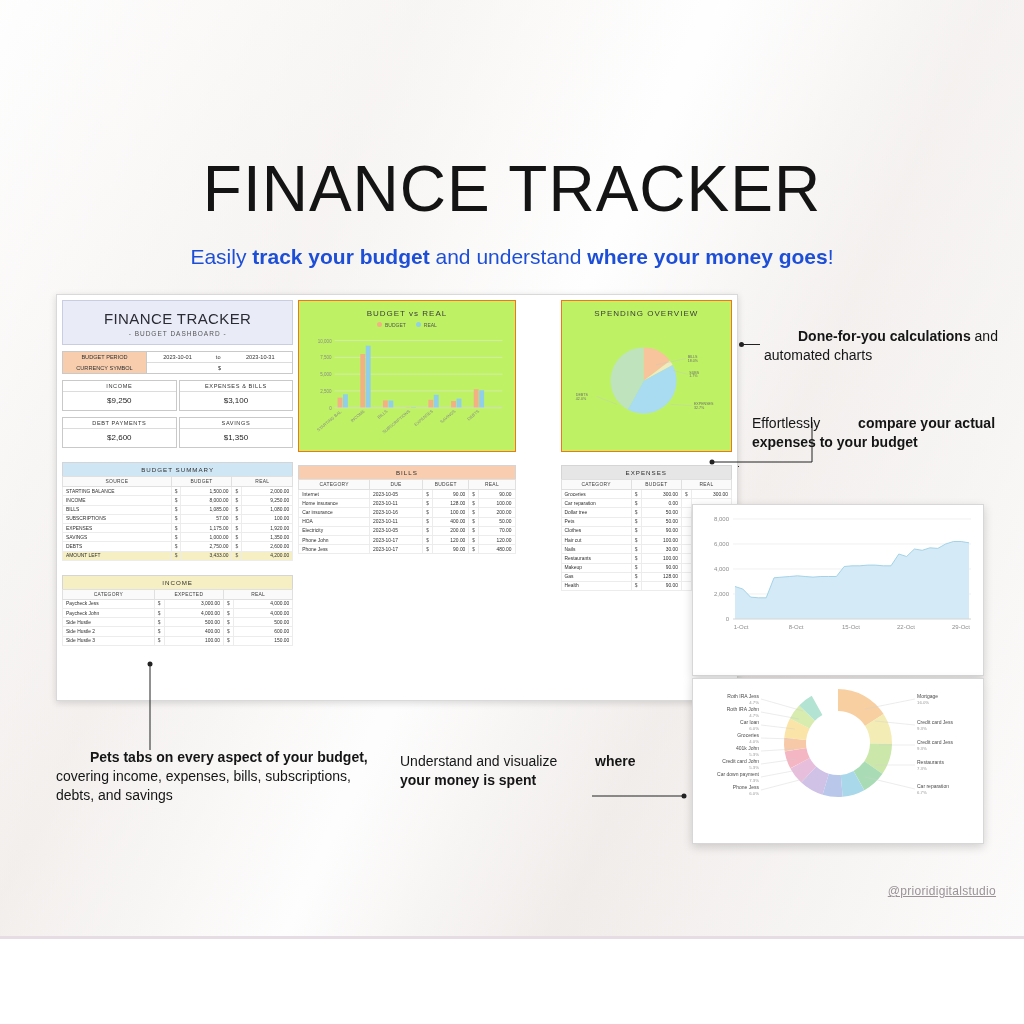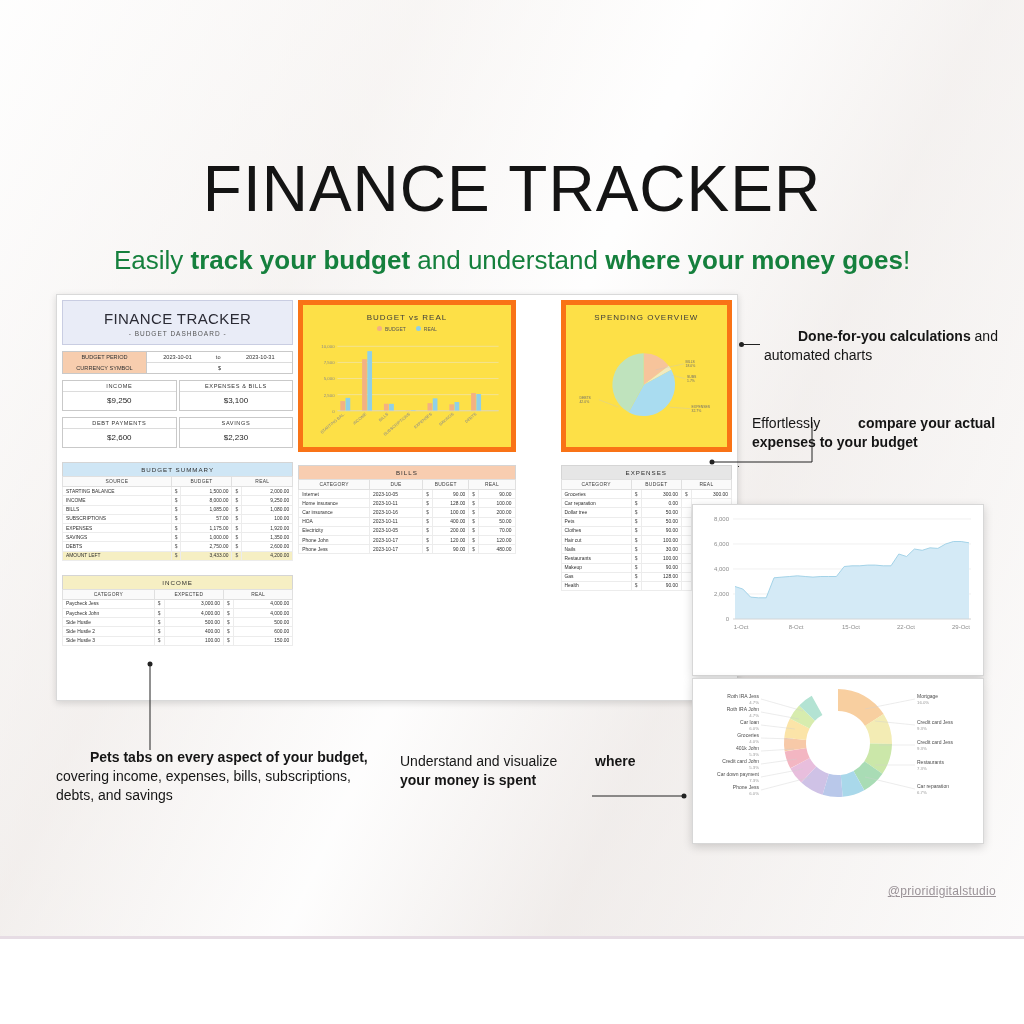--- a/index.html
+++ b/index.html
@@ -27,39 +27,39 @@
   }
 
   h1.title {
     position:absolute; top:152px; left:0; right:0;
     text-align:center; margin:0;
     font-size:64px; font-weight:400; letter-spacing:1px; color:#141414;
     font-family:"Liberation Sans", sans-serif;
   }
   .subtitle {
     position:absolute; top:245px; left:0; right:0; text-align:center;
-    font-size:26px; color:#15803d;
+    font-size:21px; color:#1d4ed8;
   }
   .subtitle b { font-weight:700; }
 
   
   .sheet {
     position:absolute; left:56px; top:294px; width:682px; height:407px;
     background:#ffffff; border:1px solid #d9d9d9;
     box-shadow:0 2px 7px rgba(0,0,0,.14);
     padding:5px;
     display:flex; gap:5px;
   }
   .col { display:flex; flex-direction:column; gap:6px; }
   .colA { width:232px; }
   .colB { width:218px; }
   .colC { width:212px;padding-left:40px; }
 
   .card {
-    border:5px solid #f97316; background:#fde047;
+    border:1px solid #f97316; background:#bef264;
   }
   .card-hdr {
     text-align:center; font-size:8px; letter-spacing:1px; color:#3c3c3c;
     padding:4px 0;
   }
 
   
   .dash {
     background:#e9ecf7; border:1px solid #c9cde2; text-align:center;
     padding:9px 0 7px;
@@ -175,21 +175,21 @@
         <div class="kpi">
           <div class="k">EXPENSES &amp; BILLS</div>
           <div class="v">$3,100</div>
         </div>
         <div class="kpi">
           <div class="k">DEBT PAYMENTS</div>
           <div class="v">$2,600</div>
         </div>
         <div class="kpi">
           <div class="k">SAVINGS</div>
-          <div class="v">$2,230</div>
+          <div class="v">$1,350</div>
         </div>
       </div>
     </div>
 
     <div style="margin-top:8px">
       <div class="tbl-title t-blue">BUDGET SUMMARY</div>
       <table class="mini">
         <thead>
             <tr>
           <th>SOURCE</th>

